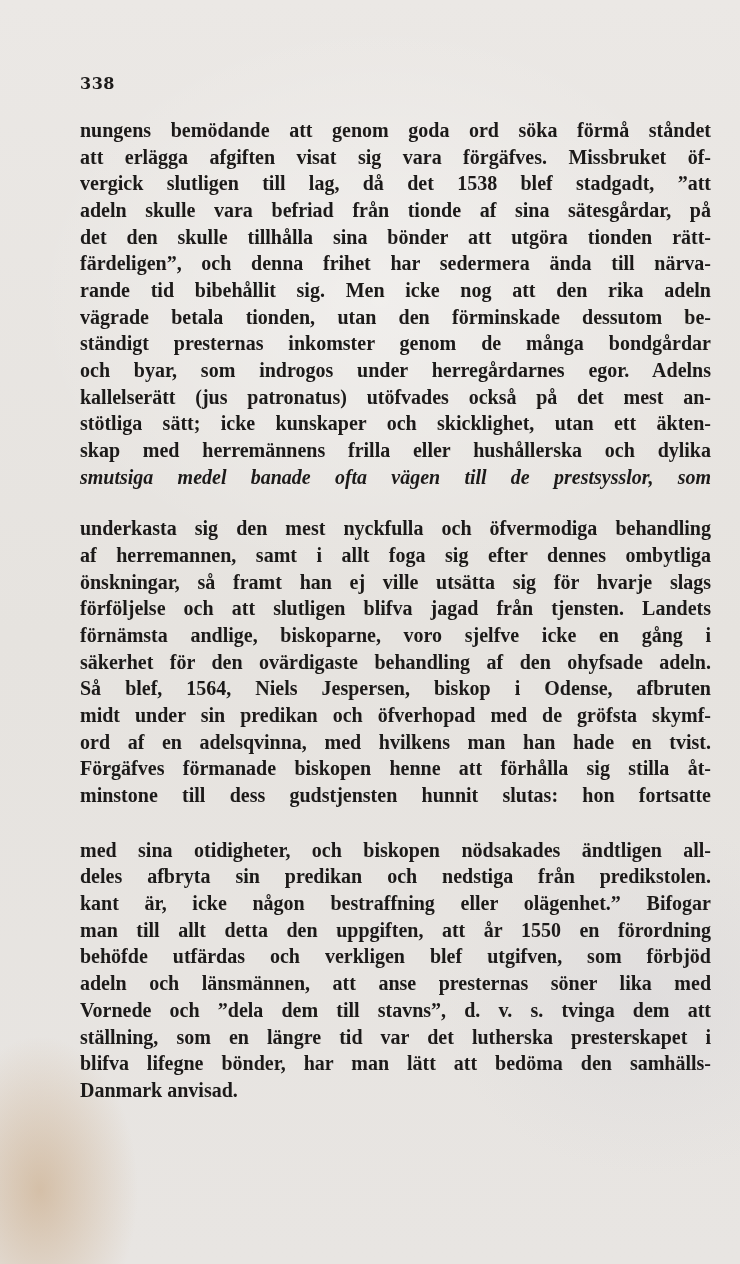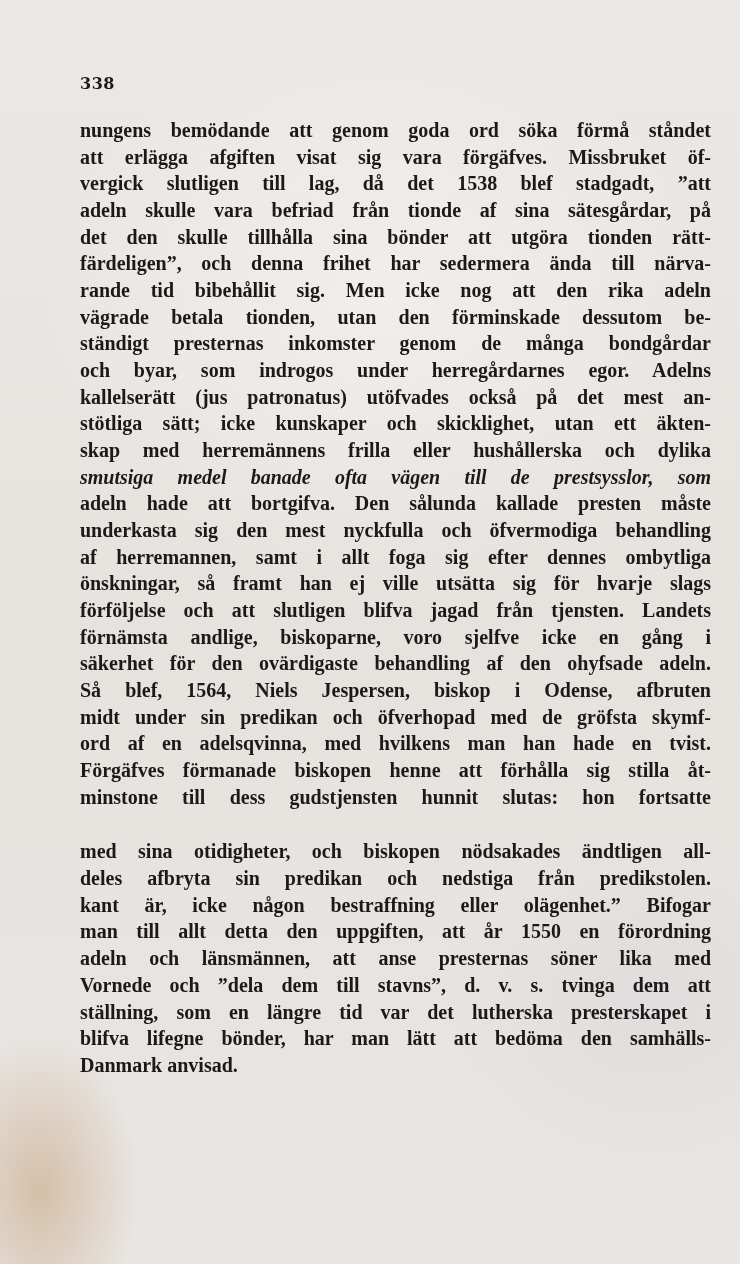--- a/index.html
+++ b/index.html
@@ -46,36 +46,36 @@
     <div class="line" style="display: block; width: 631px;">det den skulle tillhålla sina bönder att utgöra tionden rätt-</div>
     <div class="line" style="display: block; width: 631px;">färdeligen”, och denna frihet har sedermera ända till närva-</div>
     <div class="line" style="display: block; width: 631px;">rande tid bibehållit sig. Men icke nog att den rika adeln</div>
     <div class="line" style="display: block; width: 631px;">vägrade betala tionden, utan den förminskade dessutom be-</div>
     <div class="line" style="display: block; width: 631px;">ständigt presternas inkomster genom de många bondgårdar</div>
     <div class="line" style="display: block; width: 631px;">och byar, som indrogos under herregårdarnes egor. Adelns</div>
     <div class="line" style="display: block; width: 631px;">kallelserätt (jus patronatus) utöfvades också på det mest an-</div>
     <div class="line" style="display: block; width: 631px;">stötliga sätt; icke kunskaper och skicklighet, utan ett äkten-</div>
     <div class="line" style="display: block; width: 631px;">skap med herremännens frilla eller hushållerska och dylika</div>
     <div class="line" style="display: block; width: 631px; font-style: italic;">smutsiga medel banade ofta vägen till de prestsysslor, som</div>
-    <div class="line" style="display: block; width: 631px;">adeln hade att bortgifva. Den sålunda kallade presten måste</div>
-    <div class="line" style="display: block; width: 631px;">underkasta sig den mest nyckfulla och öfvermodiga behandling</div>
+    <div class="line" style="display: block; width: 631px; margin-top: 25px;">underkasta sig den mest nyckfulla och öfvermodiga behandling</div>
     <div class="line" style="display: block; width: 631px;">af herremannen, samt i allt foga sig efter dennes ombytliga</div>
     <div class="line" style="display: block; width: 631px;">önskningar, så framt han ej ville utsätta sig för hvarje slags</div>
     <div class="line" style="display: block; width: 631px;">förföljelse och att slutligen blifva jagad från tjensten. Landets</div>
     <div class="line" style="display: block; width: 631px;">förnämsta andlige, biskoparne, voro sjelfve icke en gång i</div>
     <div class="line" style="display: block; width: 631px;">säkerhet för den ovärdigaste behandling af den ohyfsade adeln.</div>
     <div class="line" style="display: block; width: 631px;">Så blef, 1564, Niels Jespersen, biskop i Odense, afbruten</div>
     <div class="line" style="display: block; width: 631px;">midt under sin predikan och öfverhopad med de gröfsta skymf-</div>
     <div class="line" style="display: block; width: 631px;">ord af en adelsqvinna, med hvilkens man han hade en tvist.</div>
     <div class="line" style="display: block; width: 631px;">Förgäfves förmanade biskopen henne att förhålla sig stilla åt-</div>
     <div class="line" style="display: block; width: 631px;">minstone till dess gudstjensten hunnit slutas: hon fortsatte</div>
     <div class="line" style="display: block; width: 631px; margin-top: 28px;">med sina otidigheter, och biskopen nödsakades ändtligen all-</div>
     <div class="line" style="display: block; width: 631px;">deles afbryta sin predikan och nedstiga från predikstolen.</div>
     <div class="line" style="display: block; width: 631px;">kant är, icke någon bestraffning eller olägenhet.” Bifogar</div>
     <div class="line" style="display: block; width: 631px;">man till allt detta den uppgiften, att år 1550 en förordning</div>
+    <div class="line" style="display: block; width: 631px;">behöfde utfärdas och verkligen blef utgifven, som förbjöd</div>
     <div class="line" style="display: block; width: 631px;">adeln och länsmännen, att anse presternas söner lika med</div>
     <div class="line" style="display: block; width: 631px;">Vornede och ”dela dem till stavns”, d. v. s. tvinga dem att</div>
     <div class="line" style="display: block; width: 631px;">ställning, som en längre tid var det lutherska presterskapet i</div>
     <div class="line" style="display: block; width: 631px;">blifva lifegne bönder, har man lätt att bedöma den samhälls-</div>
     <div class="line last" style="display: block; width: 631px;">Danmark anvisad.</div>
   </div>
 
 <div class="bleed" style="left:460px; top:1108px;">​</div>
 
 </body></html>

